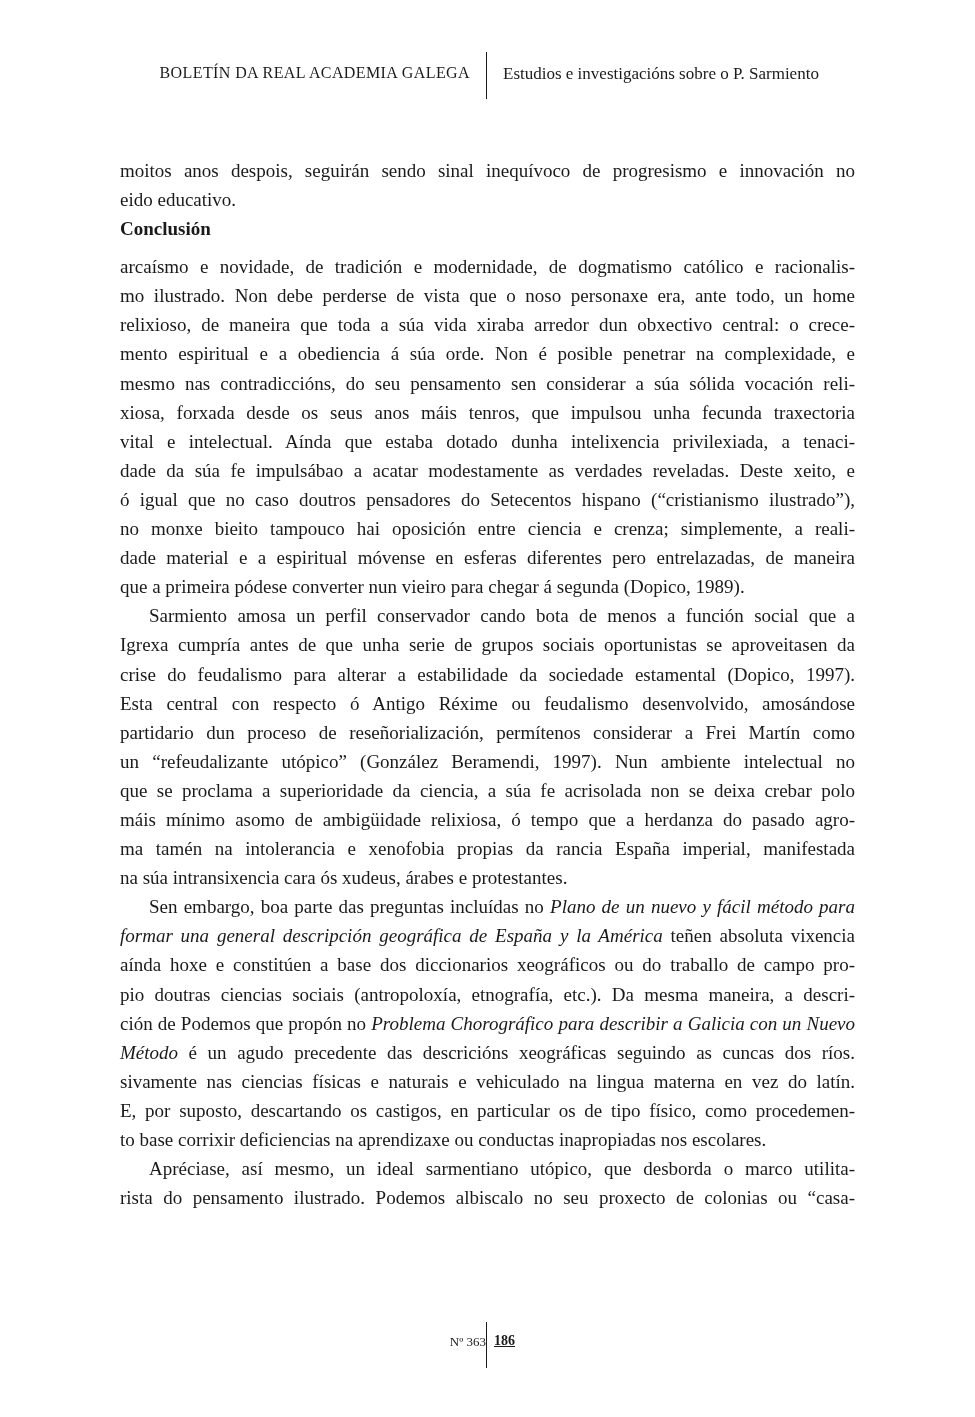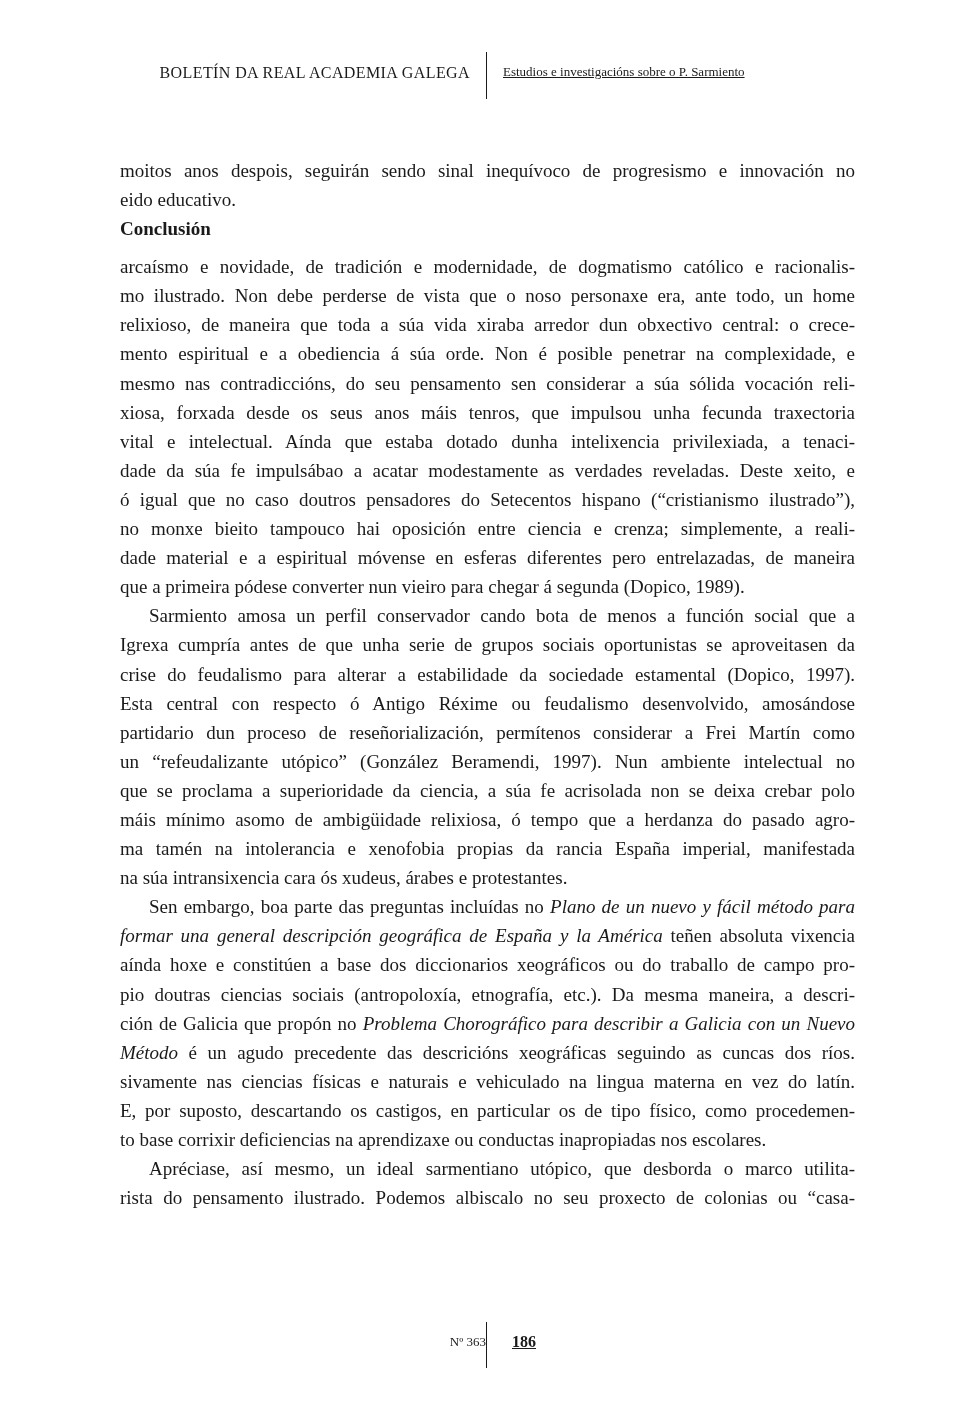--- a/index.html
+++ b/index.html
@@ -1,31 +1,31 @@
 <!DOCTYPE html>
 <html><head>
   <meta charset="utf-8">
   <style>
     html, body { margin: 0; padding: 0; background: #ffffff; }
     body { width: 975px; height: 1417px; position: relative; overflow: hidden;
            font-family: "Liberation Serif", "DejaVu Serif", serif; color: #1a1a1a; }
     .header { position: absolute; top: 52px; left: 0; width: 975px; height: 48px; }
     .header-left { position: absolute; right: 505px; top: 12px; font-size: 16px; letter-spacing: 0.4px; white-space: nowrap; text-align: right; }
     .header-divider { position: absolute; left: 486px; top: 0; width: 1px; height: 47px; background: #1a1a1a; }
-    .header-right { position: absolute; left: 503px; top: 12px; font-size: 13px; white-space: nowrap; text-decoration: underline; }
+    .header-right { position: absolute; left: 503px; top: 12px; font-size: 17px; white-space: nowrap; }
     .body-text { position: absolute; left: 120px; top: 156px; width: 735px; font-size: 19px; }
     .line { height: 29.1px; line-height: 29.1px; white-space: nowrap; text-align: justify; text-align-last: justify; }
     .line.last { text-align-last: left; }
     .line.indent { padding-left: 29px; }
     .heading { font-weight: bold; font-size: 19px; height: 29px; line-height: 29px; margin-bottom: 9px; }
     em { font-style: italic; }
     .footer { position: absolute; top: 1322px; left: 0; width: 975px; height: 46px; padding-left: 16px; }
     .footer-left { position: absolute; right: 505px; top: 12px; font-size: 13px; white-space: nowrap; }
     .footer-divider { position: absolute; left: 486px; top: 0; width: 1px; height: 46px; background: #1a1a1a; }
-    .footer-right { position: absolute; left: 512px; top: 11px; font-size: 16px; font-weight: bold; text-decoration: underline; }
+    .footer-right { position: absolute; left: 494px; top: 11px; font-size: 14px; font-weight: bold; text-decoration: underline; }
   </style>
 </head>
 <body>
 
 <div class="header">
   <div class="header-left">BOLETÍN DA REAL ACADEMIA GALEGA</div>
   <div class="header-divider"></div>
   <div class="header-right">Estudios e investigacións sobre o P. Sarmiento</div>
 </div>
 
@@ -63,21 +63,21 @@
     <div class="line">máis mínimo asomo de ambigüidade relixiosa, ó tempo que a herdanza do pasado agro-</div>
     <div class="line">ma tamén na intolerancia e xenofobia propias da rancia España imperial, manifestada</div>
     <div class="line last">na súa intransixencia cara ós xudeus, árabes e protestantes.</div>
   </div>
 
   <div>
     <div class="line indent"><span>Sen embargo, boa parte das preguntas incluídas no </span><em>Plano de un nuevo y fácil método para</em></div>
     <div class="line"><em>formar una general descripción geográfica de España y la América</em><span> teñen absoluta vixencia</span></div>
     <div class="line">aínda hoxe e constitúen a base dos diccionarios xeográficos ou do traballo de campo pro-</div>
     <div class="line">pio doutras ciencias sociais (antropoloxía, etnografía, etc.). Da mesma maneira, a descri-</div>
-    <div class="line"><span>ción de Galicia que propón no </span><em>Problema Chorográfico para describir a Galicia con un Nuevo</em></div>
+    <div class="line"><span>ción de Podemos que propón no </span><em>Problema Chorográfico para describir a Galicia con un Nuevo</em></div>
     <div class="line"><em>Método</em><span> é un agudo precedente das descricións xeográficas seguindo as cuncas dos ríos.</span></div>
     <div class="line">sivamente nas ciencias físicas e naturais e vehiculado na lingua materna en vez do latín.</div>
     <div class="line">E, por suposto, descartando os castigos, en particular os de tipo físico, como procedemen-</div>
     <div class="line last">to base corrixir deficiencias na aprendizaxe ou conductas inapropiadas nos escolares.</div>
   </div>
 
   <div>
     <div class="line indent">Apréciase, así mesmo, un ideal sarmentiano utópico, que desborda o marco utilita-</div>
     <div class="line">rista do pensamento ilustrado. Podemos albiscalo no seu proxecto de colonias ou “casa-</div>
   </div>

